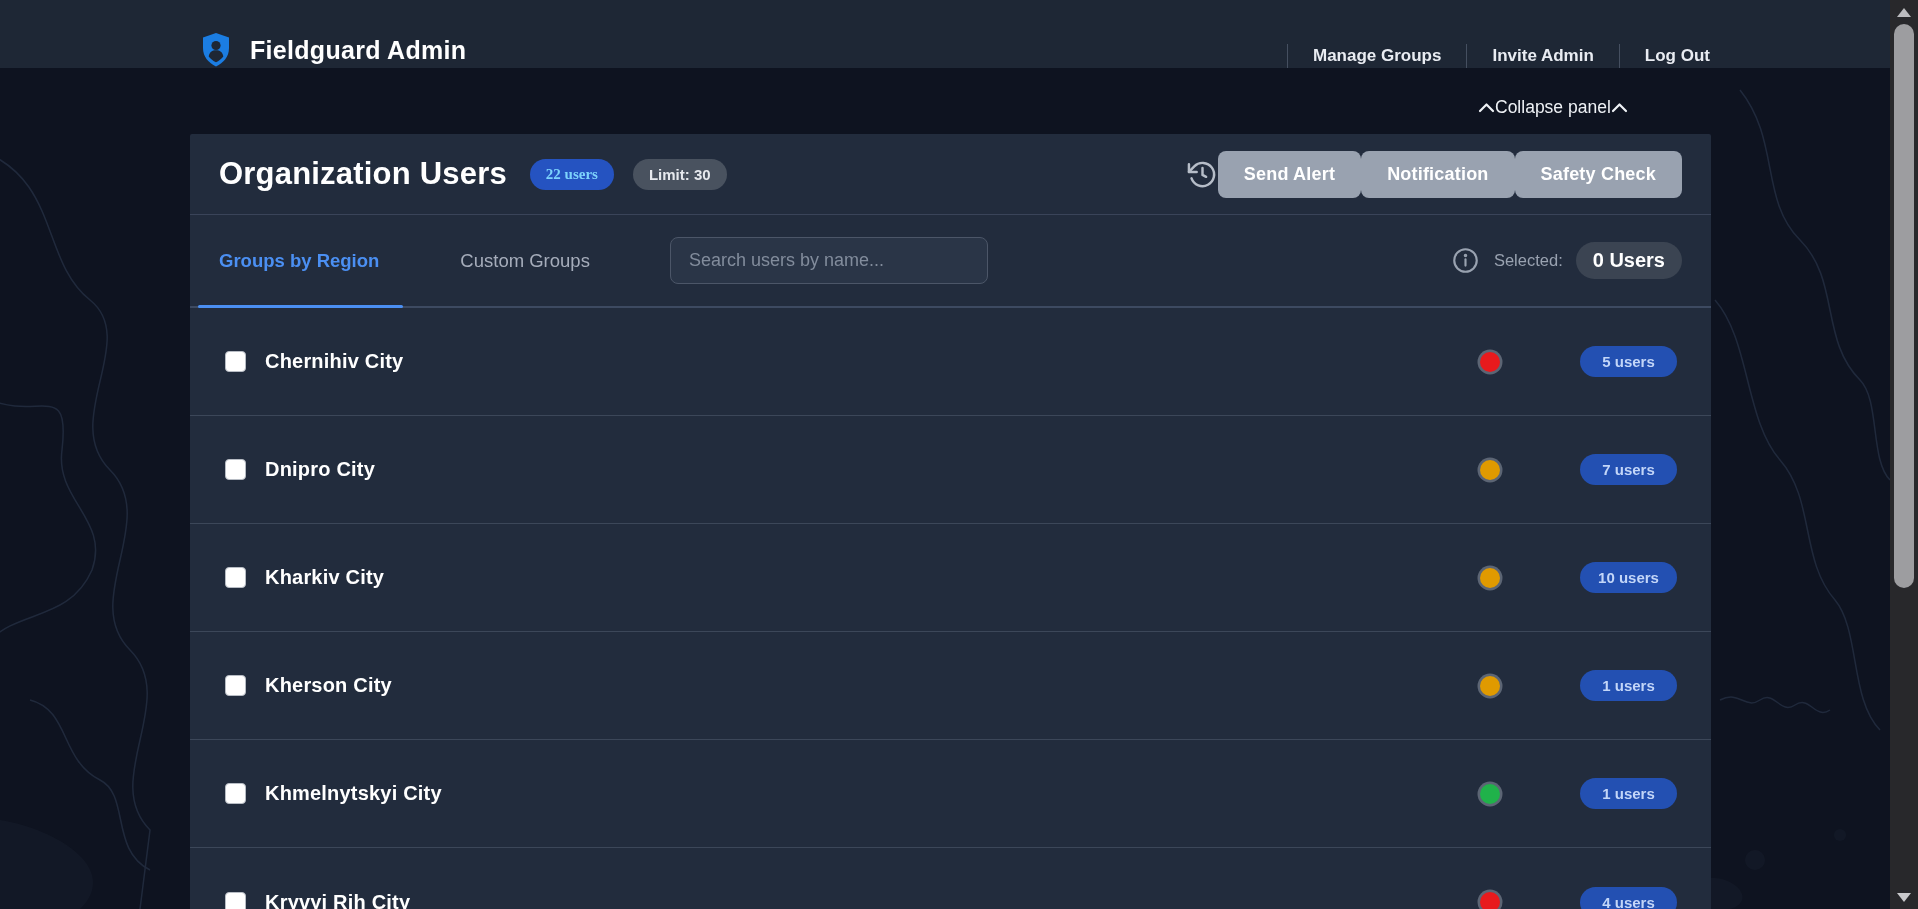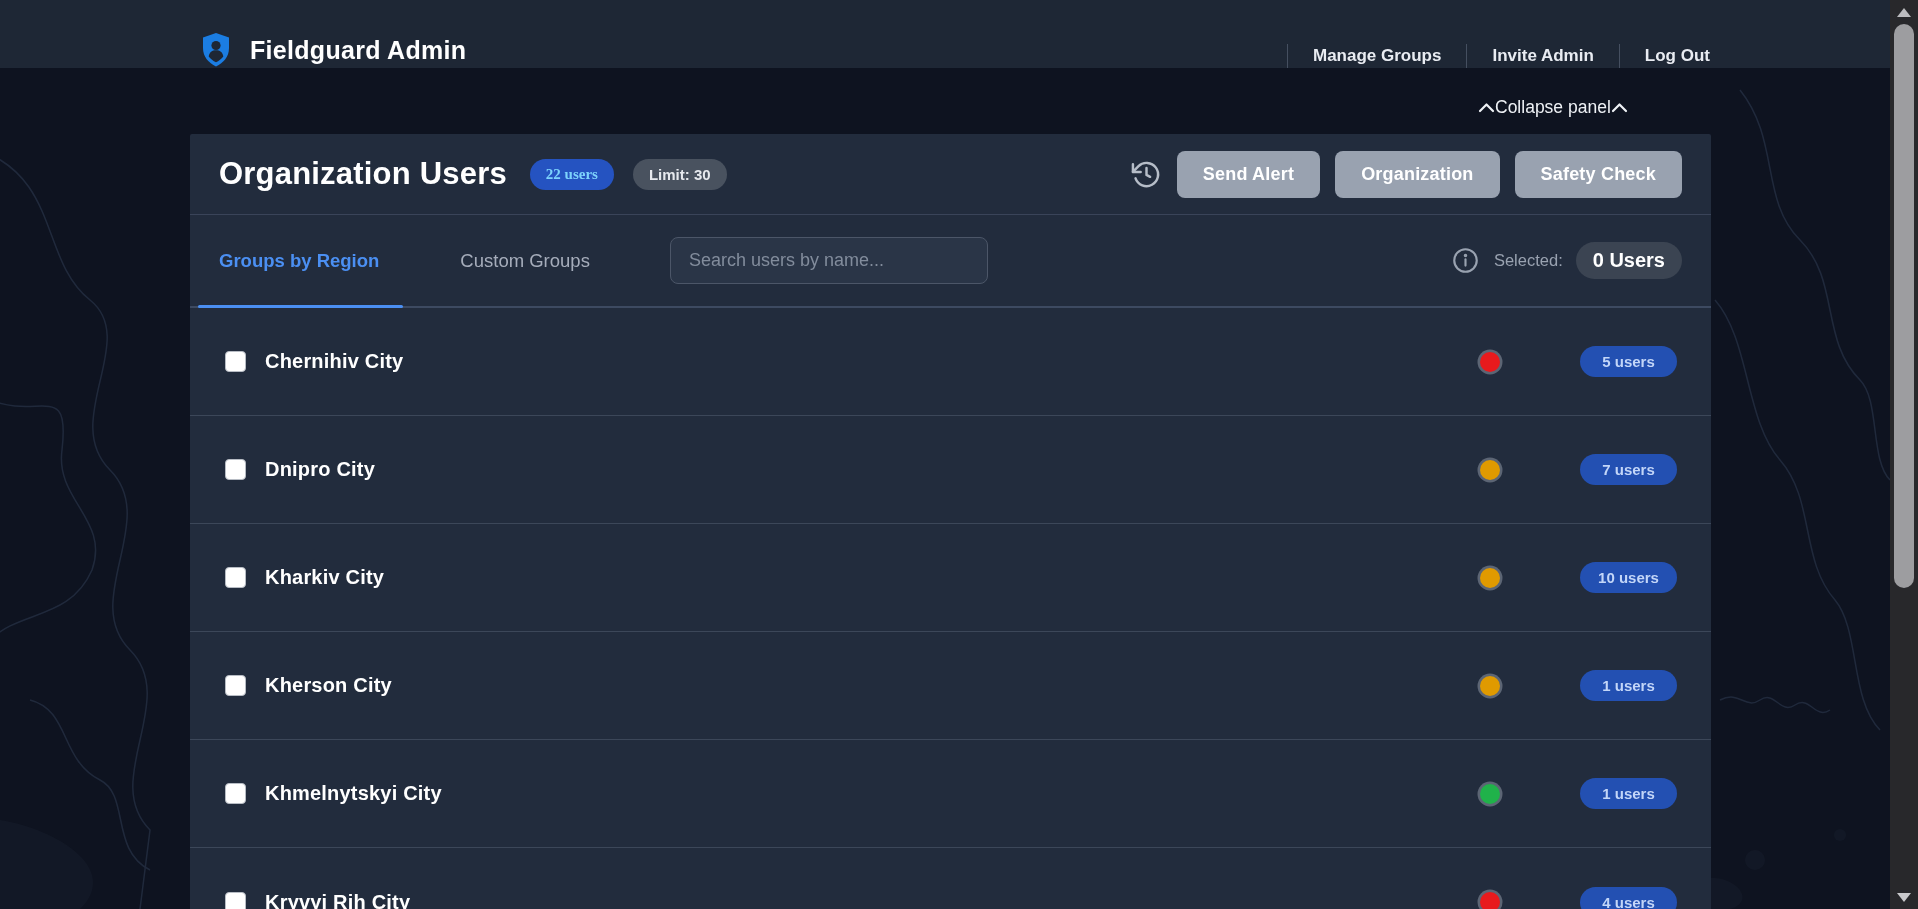--- a/index.html
+++ b/index.html
@@ -52,21 +52,21 @@
   }
   .panel-title { font-size:31px; font-weight:700; color:#fff; letter-spacing:.2px; }
   .pill { border-radius:999px; font-size:15px; font-weight:700; padding:7px 16px; white-space:nowrap; }
   .pill-blue { background:#2553c1; color:#7dd3fc; margin-left:23px;font-family:Liberation Serif, serif; }
   .pill-gray { background:#49525f; color:#e6e9ee; margin-left:19px; }
   .header-right { margin-left:auto; display:flex; align-items:center; }
   .icon-btn { background:none; border:none; cursor:pointer; display:flex; align-items:center; }
   .action-btn {
     background:#99a2b0; color:#fff; border:none; border-radius:8px;
     font-family:inherit; font-size:18px; font-weight:700; letter-spacing:.2px;
-    padding:13px 26px; margin-left:15px; cursor:pointer; white-space:nowrap;
+    padding:13px 26px; cursor:pointer; white-space:nowrap;
   }
   .action-btn:first-of-type { margin-left:27px; }
 
   
   .toolbar {
     height:93px; display:flex; align-items:center; padding:0 29px;
     border-bottom:2px solid #3d4a61; position:relative;
   }
   .tab { position:relative; height:100%; display:flex; align-items:center; font-size:18.5px; cursor:pointer; white-space:nowrap; }
   .tab-active { color:#4b8ff2; font-weight:600; }
@@ -167,21 +167,21 @@
     <span class="pill pill-gray">Limit: 30</span>
     <div class="header-right">
       <button class="icon-btn" title="">
         <svg width="31" height="31" viewBox="0 0 24 24" fill="none" stroke="#b6bdc8" stroke-width="1.9" stroke-linecap="round" stroke-linejoin="round">
           <polyline points="1.5 4 1.5 10 7.5 10"></polyline>
           <path d="M3.51 15a9 9 0 1 0 2.13-9.36L1.5 10"></path>
           <polyline points="12 7 12 12.3 14.8 13.8"></polyline>
         </svg>
       </button>
       <button class="action-btn">Send Alert</button>
-      <button class="action-btn">Organization</button>
+      <button class="action-btn">Notification</button>
       <button class="action-btn">Safety Check</button>
     </div>
   </div>
 
   <div class="toolbar">
     <div class="tab tab-active">Groups by Region</div>
     <div class="tab tab-inactive">Custom Groups</div>
     <input class="search-input" type="text" placeholder="Search users by name..." style="">
     <div class="toolbar-right">
       <span style="display:flex;cursor:pointer;">

